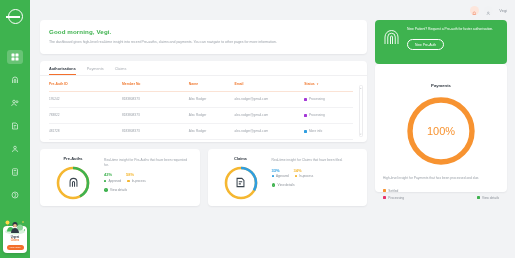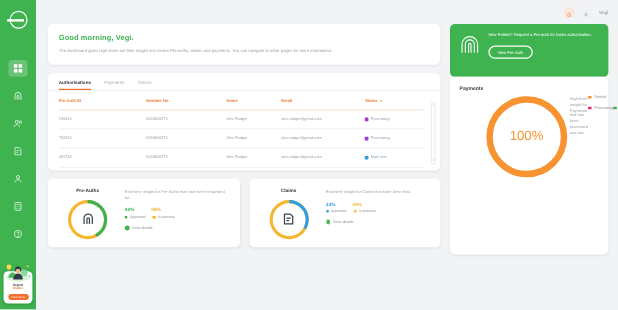--- a/index.html
+++ b/index.html
@@ -142,21 +142,21 @@
 
   .vscroll {
     position: absolute; right: 4.5px; top: 24px; width: 3.4px; height: 52px;
     background: #ffffff; border: 0.4px solid #ececee; border-radius: 1.5px;
     display: flex; flex-direction: column; align-items: center; justify-content: space-between;
     padding: 1px 0;
   }
   .vscroll span { font-size: 2.2px; color: #c3c6ca; line-height: 1; }
 
   
-  .payments { padding: 7px 8px 8px; height: 148px; display: flex; flex-direction: row; }
+  .payments { padding: 19px 8px 8px; height: 128px; display: flex; flex-direction: column; }
   .pay-title { font-size: 4.2px; font-weight: bold; color: #2f3740; text-align: center; }
   .donut-big-wrap { display: flex; justify-content: center; margin-top: 7px; }
   .donut-big { position: relative; width: 72px; height: 72px; }
   .donut-big svg { transform: rotate(-90deg); display: block; }
   .donut-big .val {
     position: absolute; inset: 0; display: flex; align-items: center; justify-content: center;
     font-size: 11px; color: #f79331;
   }
   .pay-desc { font-size: 3.3px; color: #9aa0a8; line-height: 1.45; margin-top: 9px; }
   .legend { margin-top: 5px; }

